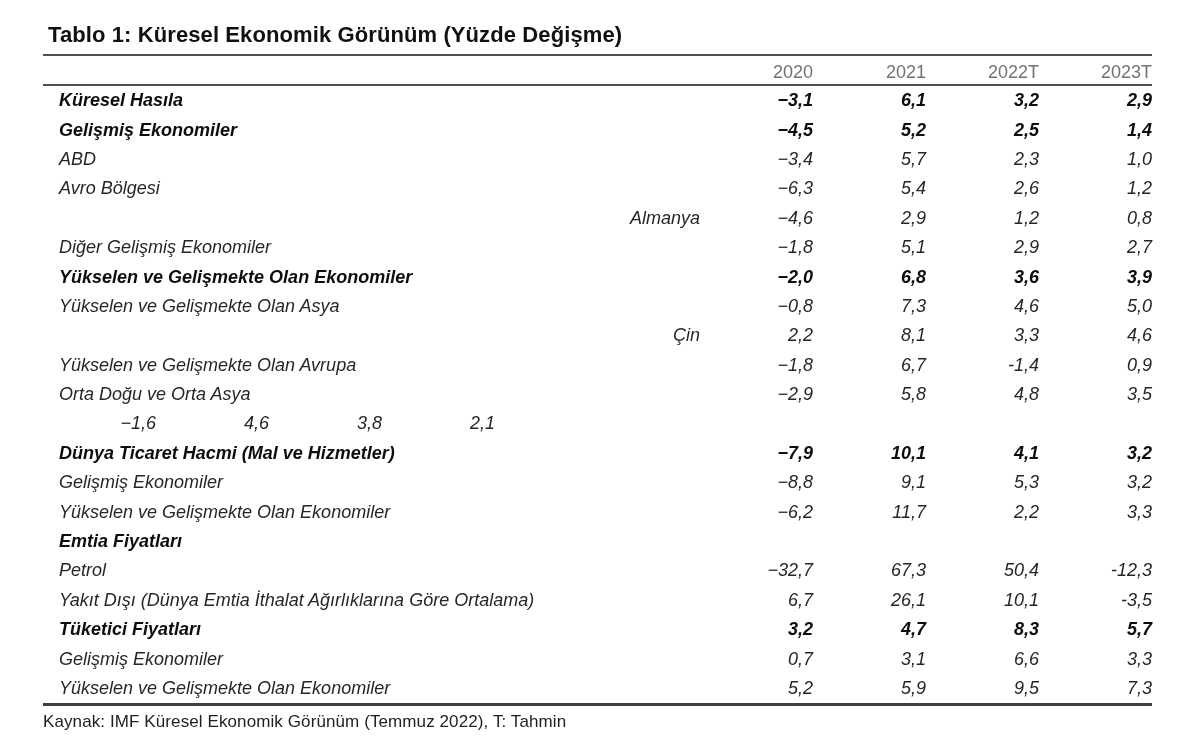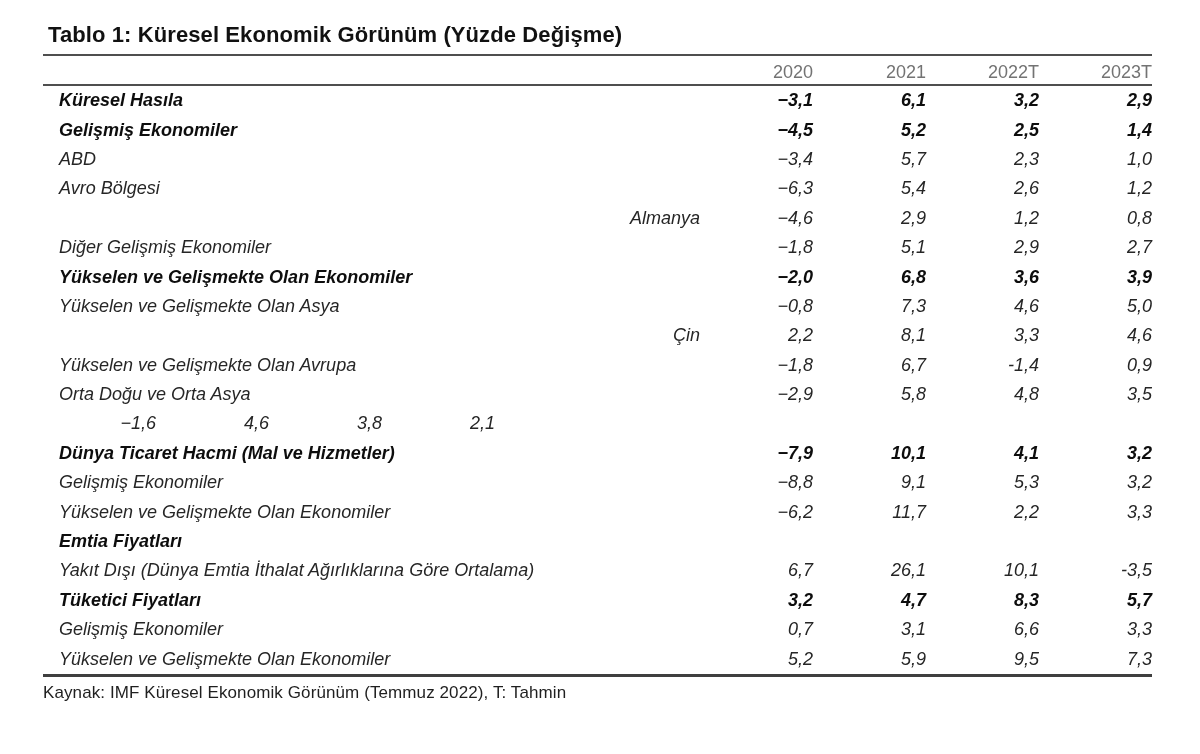--- a/index.html
+++ b/index.html
@@ -199,20 +199,27 @@
           <div class="cell-num">3,3</div>
         </div>
         <div class="row bold">
           <div class="cell-label">Emtia Fiyatları</div>
           <div class="cell-num"></div>
           <div class="cell-num"></div>
           <div class="cell-num"></div>
           <div class="cell-num"></div>
         </div>
         <div class="row">
+          <div class="cell-label">Petrol</div>
+          <div class="cell-num">−32,7</div>
+          <div class="cell-num">67,3</div>
+          <div class="cell-num">50,4</div>
+          <div class="cell-num">-12,3</div>
+        </div>
+        <div class="row">
           <div class="cell-label">Yakıt Dışı (Dünya Emtia İthalat Ağırlıklarına Göre Ortalama)</div>
           <div class="cell-num">6,7</div>
           <div class="cell-num">26,1</div>
           <div class="cell-num">10,1</div>
           <div class="cell-num">-3,5</div>
         </div>
         <div class="row bold">
           <div class="cell-label">Tüketici Fiyatları</div>
           <div class="cell-num">3,2</div>
           <div class="cell-num">4,7</div>

